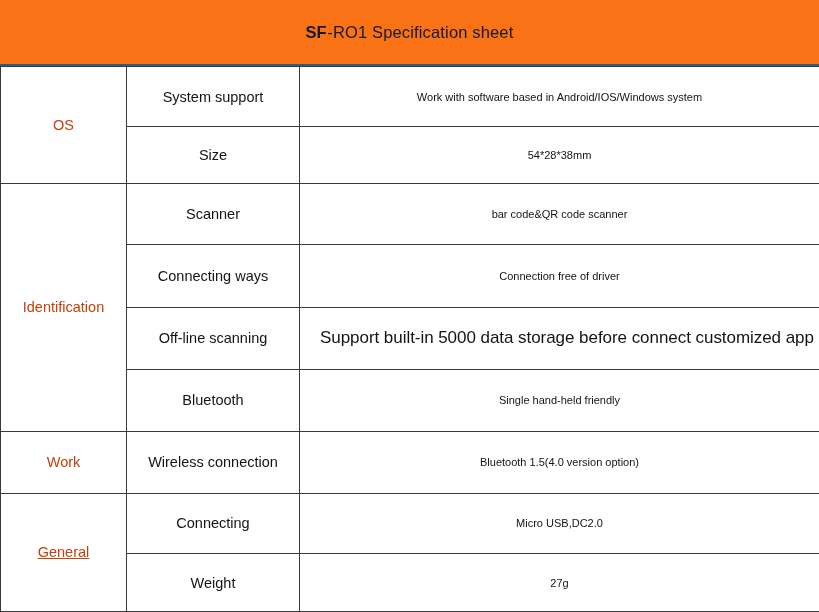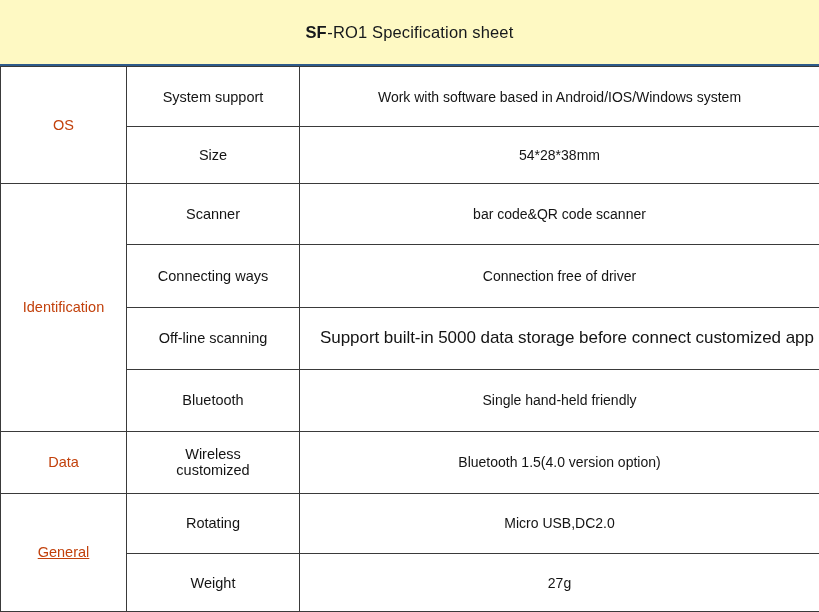--- a/index.html
+++ b/index.html
@@ -22,21 +22,21 @@
     height: 612px;
     box-sizing: border-box;
     display: flex;
     flex-direction: column;
   }
 
   
   .sheet-header {
     height: 66px;
     flex: 0 0 66px;
-    background: #fef9c3;
+    background: #f97316;
     border-bottom: 2px solid #2E5B8A;
     box-sizing: border-box;
     display: flex;
     align-items: center;
     justify-content: center;
   }
   .sheet-title {
     font-size: 16.5px;
     font-weight: 400;
     color: #16191c;
@@ -78,21 +78,21 @@
 
   .cell-group {
     font-size: 14.5px;
     color: #c2410c;
   }
   .cell-item {
     font-size: 14.5px;
     color: #141414;
   }
   .cell-value {
-    font-size: 14px;
+    font-size: 11px;
     color: #141414;
   }
   .cell-value.tight {
     font-size: 17px;
     white-space: nowrap;
     letter-spacing: -0.05px;
   }
 </style>
 </head>
 <body>
@@ -135,28 +135,28 @@
       <tr>
         <td class="cell-item" style="height:62px;">Off-line scanning</td>
         <td class="cell-value tight">Support built-in 5000 data storage before connect customized app</td>
       </tr>
       <tr>
         <td class="cell-item" style="height:62px;">Bluetooth</td>
         <td class="cell-value">Single hand-held friendly</td>
       </tr>
 
       <tr>
-        <td class="cell-group" style="height:62px;">Data</td>
-        <td class="cell-item">Wireless customized</td>
+        <td class="cell-group" style="height:62px;">Work</td>
+        <td class="cell-item">Wireless connection</td>
         <td class="cell-value">Bluetooth 1.5(4.0 version option)</td>
       </tr>
 
       <tr>
         <td class="cell-group" rowspan="2" style="height:58px;text-decoration:underline;">General</td>
-        <td class="cell-item">Rotating</td>
+        <td class="cell-item">Connecting</td>
         <td class="cell-value">Micro USB,DC2.0</td>
       </tr>
       <tr>
         <td class="cell-item" style="height:58px;">Weight</td>
         <td class="cell-value">27g</td>
       </tr>
 
     </tbody>
   </table>
 

